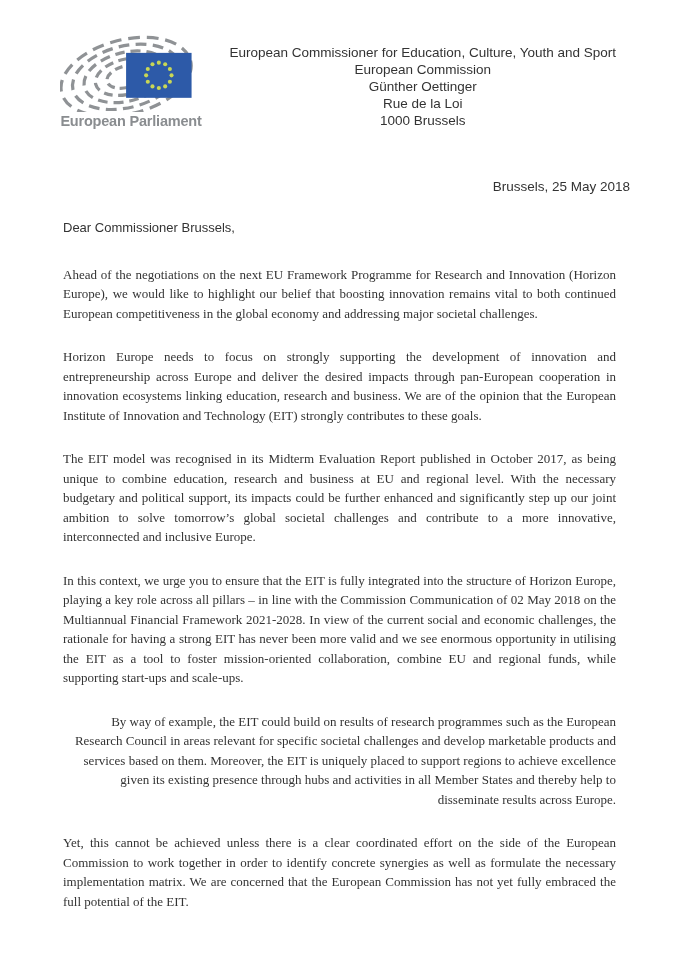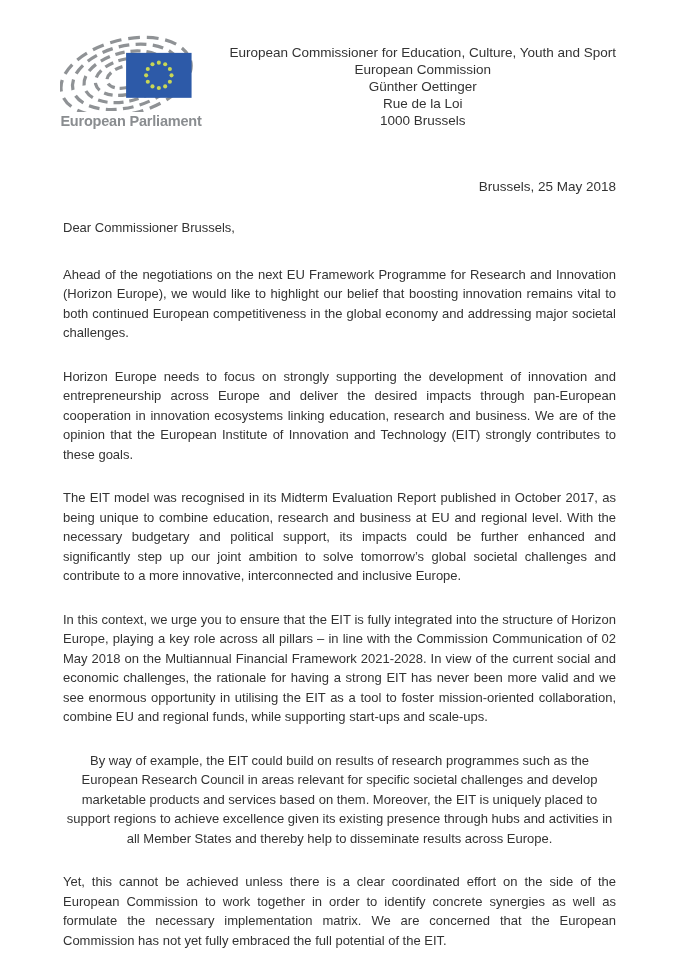--- a/index.html
+++ b/index.html
@@ -46,43 +46,44 @@
     right: 63px;
     text-align: center;
     font-size: 13.5px;
     line-height: 17px;
     color: #333333;
   }
 
   .dateline {
     position: absolute;
     top: 179px;
-    right: 63px;
+    right: 49px;
     font-size: 13.5px;
     color: #333333;
   }
 
   
   .letter-body {
     position: absolute;
     top: 218px;
     left: 63px;
     right: 63px;
     font-size: 13px;
     line-height: 19.5px;
     color: #333333;
   }
   .salutation {
     margin: 0 0 27px 0;
   }
   .letter-body p {
     margin: 0 0 24px 0;
+    font-family: Liberation Serif, serif;
   }
   .para-justify { text-align: justify; }
-  .para-left    { text-align: center; }
+  .para-left    { text-align: right; }
 </style>
 </head>
 <body>
 
 <div class="page">
 
   <div class="letterhead-logo">
     <svg class="logo-art" viewBox="0 0 140 88" xmlns="http://www.w3.org/2000/svg" aria-hidden="true">
 
       <g fill="none" stroke="#8f9295" stroke-width="3.3" transform="rotate(-14 66 52)">

